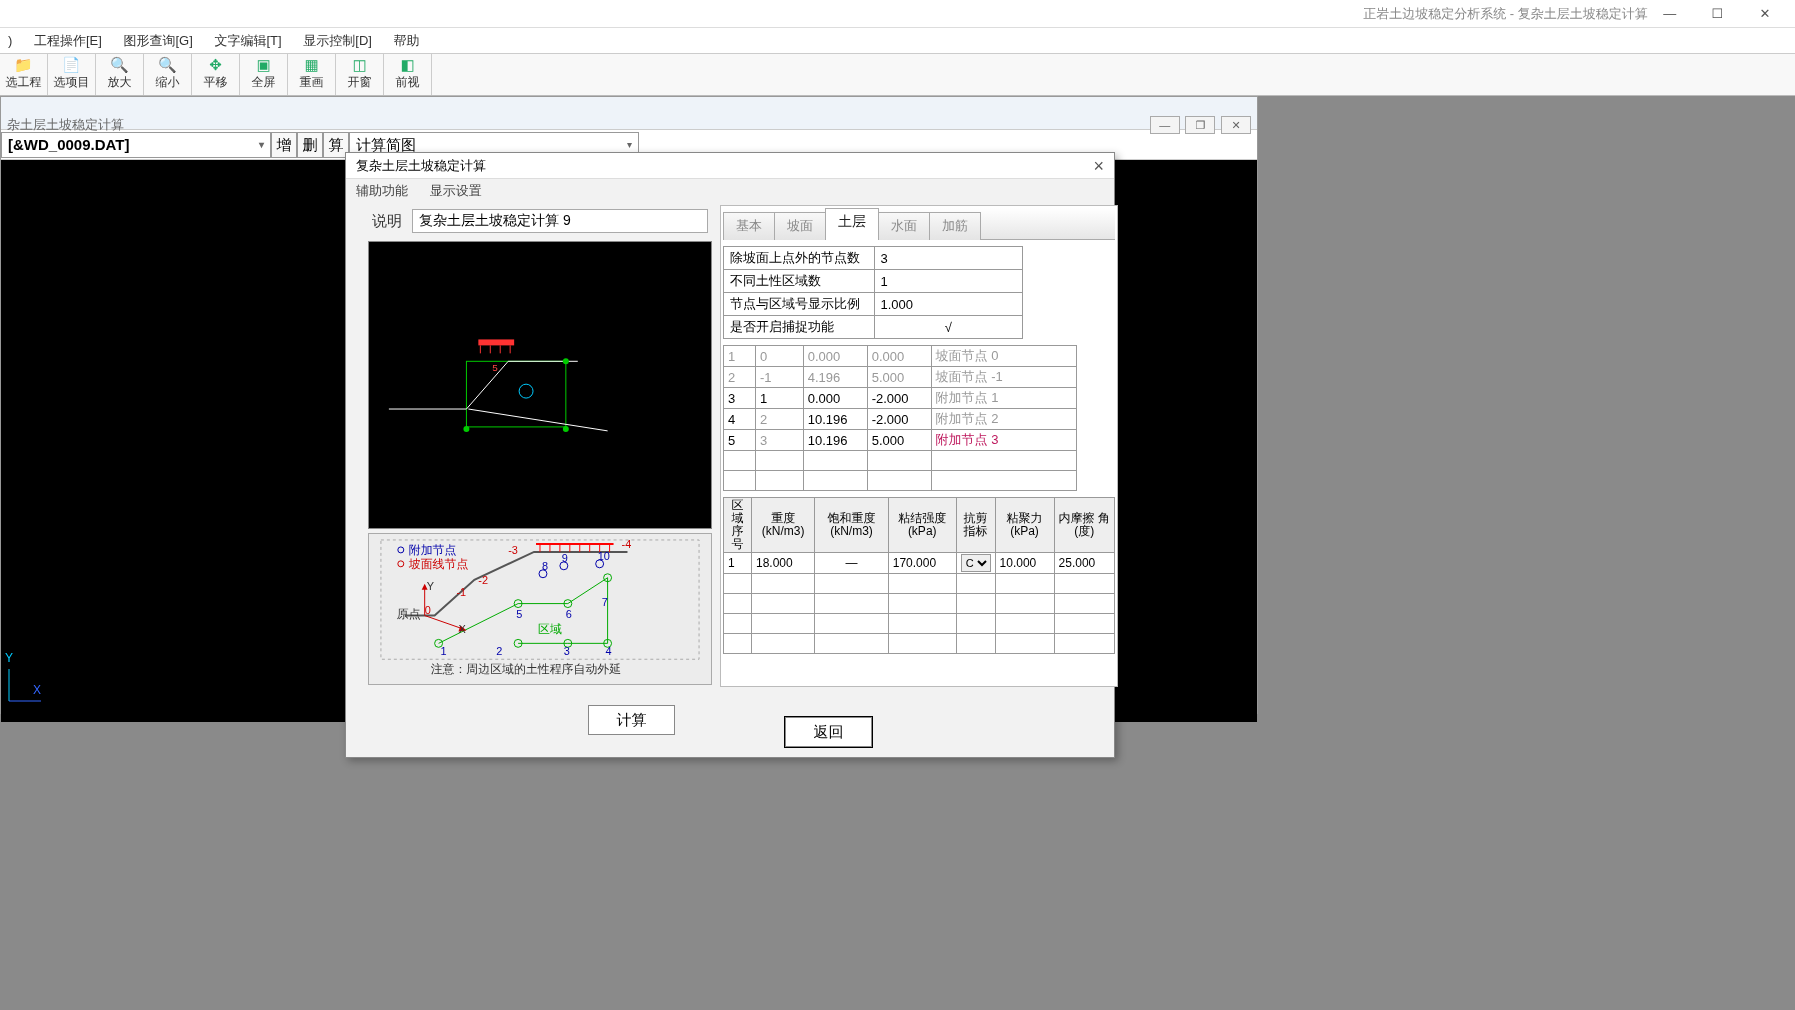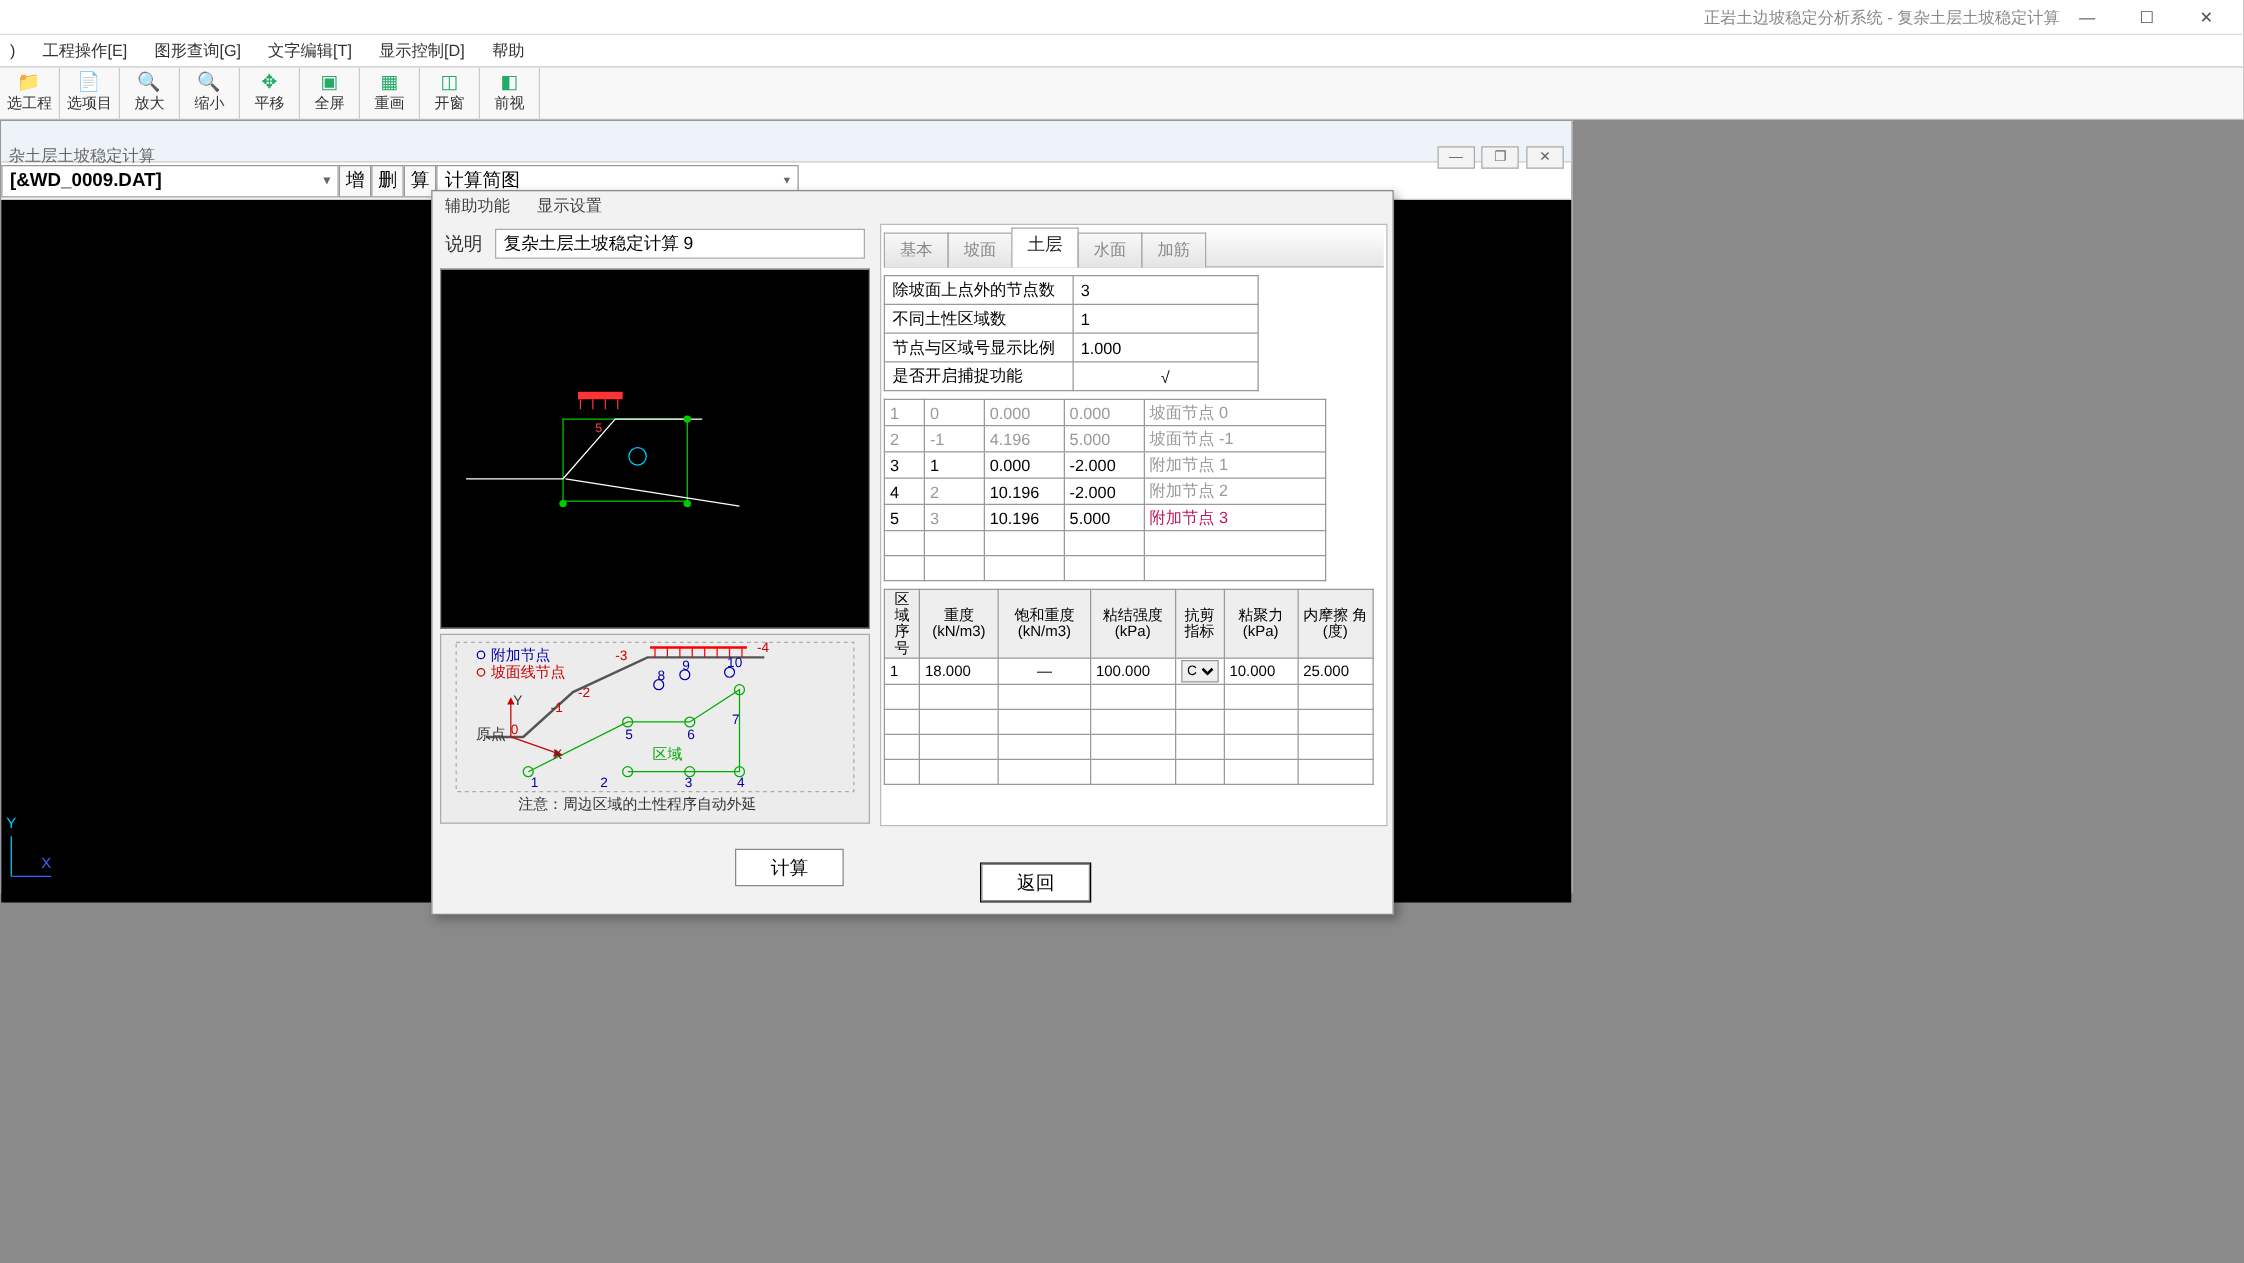--- a/index.html
+++ b/index.html
@@ -39,21 +39,21 @@
 .viewport .axes { position:absolute; left:4px; bottom:14px; color:#0ff; font-size:12px; }
 .viewport .axes .xlab { color:#36f; position:absolute; left:28px; top:18px; }
 .viewport .axes .ylab { color:#0cf; position:absolute; left:0; top:-14px; }
 
 
 .dialog { position:absolute; left:345px; top:56px; width:770px; background:#f2f2f2; border:1px solid #888; box-shadow: 3px 3px 8px rgba(0,0,0,.3); }
 .dlg-title { height:26px; line-height:26px; padding:0 10px; background:#fff; border-bottom:1px solid #ddd; display:flex; justify-content:space-between; }
 .dlg-title .x { font-size:18px; color:#555; }
 .dlg-menu { height:24px; line-height:24px; padding:0 10px; color:#444; }
 .dlg-menu span { margin-right:18px; }
-.dlg-body { display:flex; padding:2px 4px 6px 4px; gap:6px; }
+.dlg-body { display:flex; padding:2px 4px 6px 20px; gap:6px; }
 
 
 .leftpane { width:348px; }
 .desc-row { display:flex; align-items:center; gap:10px; padding:4px 6px; }
 .desc-row .lbl { font-size:15px; color:#333; }
 .desc-row input { flex:1; height:24px; border:1px solid #aaa; padding:0 6px; font-size:14px; background:#fff; }
 .preview { width:344px; height:288px; background:#000; border:1px solid #888; margin:4px 2px; position:relative; }
 .preview svg { position:absolute; inset:0; }
 .legend { width:344px; height:152px; background:#ececec; border:1px solid #aaa; margin:2px; position:relative; font-size:12px; }
 .legend svg { position:absolute; inset:0; }
@@ -181,20 +181,24 @@
         <svg width="40" height="40">
             <line x1="4" y1="36" x2="4" y2="4" stroke="#0cf"></line>
             <line x1="4" y1="36" x2="36" y2="36" stroke="#36f"></line>
           </svg>
         <span class="xlab">X</span>
       </div>
     </div>
   </div>
 
   <div class="dialog">
+    <div class="dlg-title">
+      <span>复杂土层土坡稳定计算</span>
+      <span class="x">×</span>
+    </div>
     <div class="dlg-menu">
       <span>辅助功能</span>
       <span>显示设置</span>
     </div>
     <div class="dlg-body">
 
       <div class="leftpane">
         <div class="desc-row">
           <span class="lbl">说明</span>
           <input value="复杂土层土坡稳定计算 9" style="">
@@ -389,21 +393,21 @@
             <th>抗剪指标</th>
             <th>粘聚力
 (kPa)</th>
             <th>内摩擦
 角(度)</th>
           </tr>
           <tr>
             <td>1</td>
             <td>18.000</td>
             <td style="text-align:center">—</td>
-            <td>100.000</td>
+            <td>170.000</td>
             <td><select><option>C、Φ{</option></select></td>
             <td>10.000</td>
             <td>25.000</td>
           </tr>
           <tr>
                 <td>&nbsp;</td>
                 <td></td>
                 <td></td>
                 <td></td>
                 <td></td>

